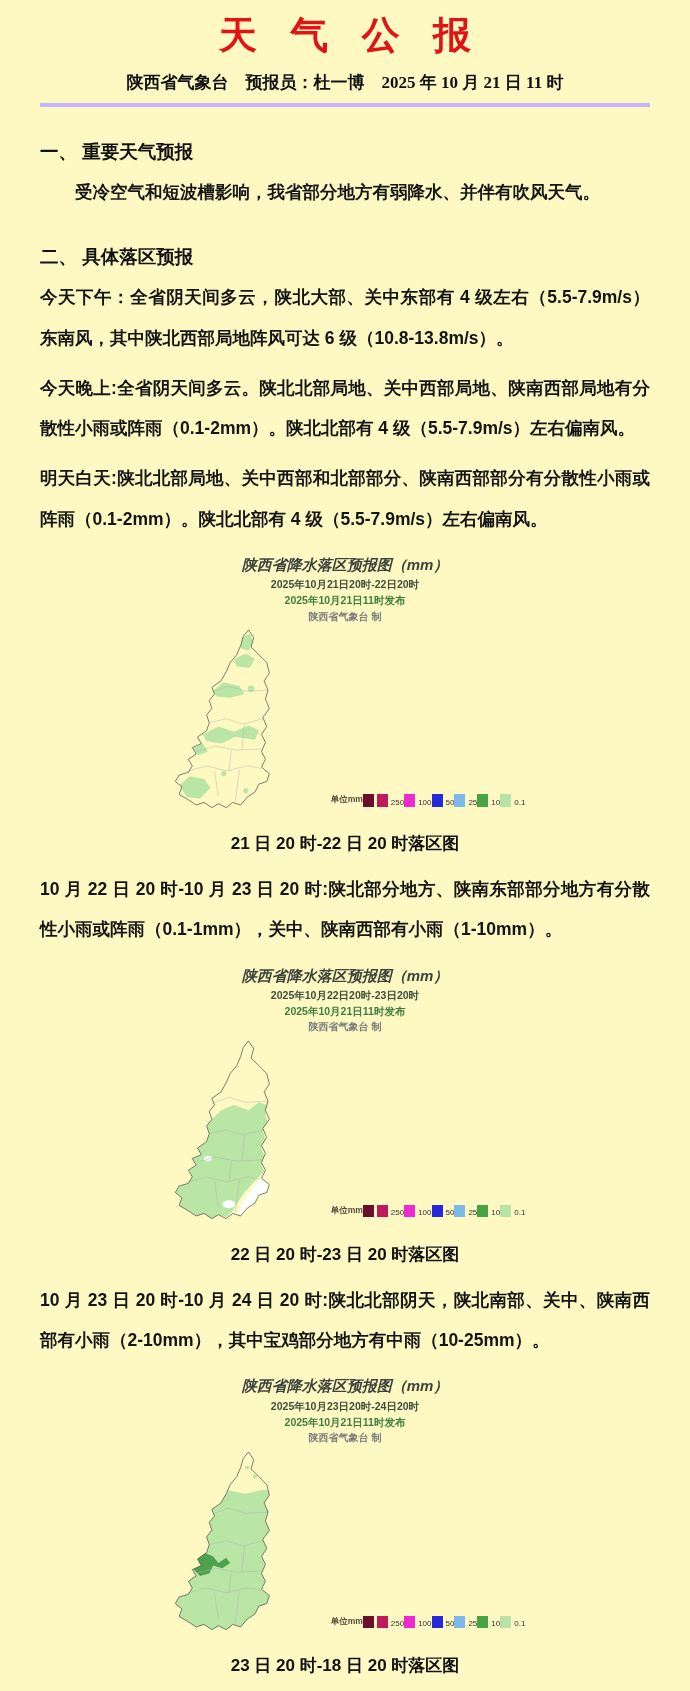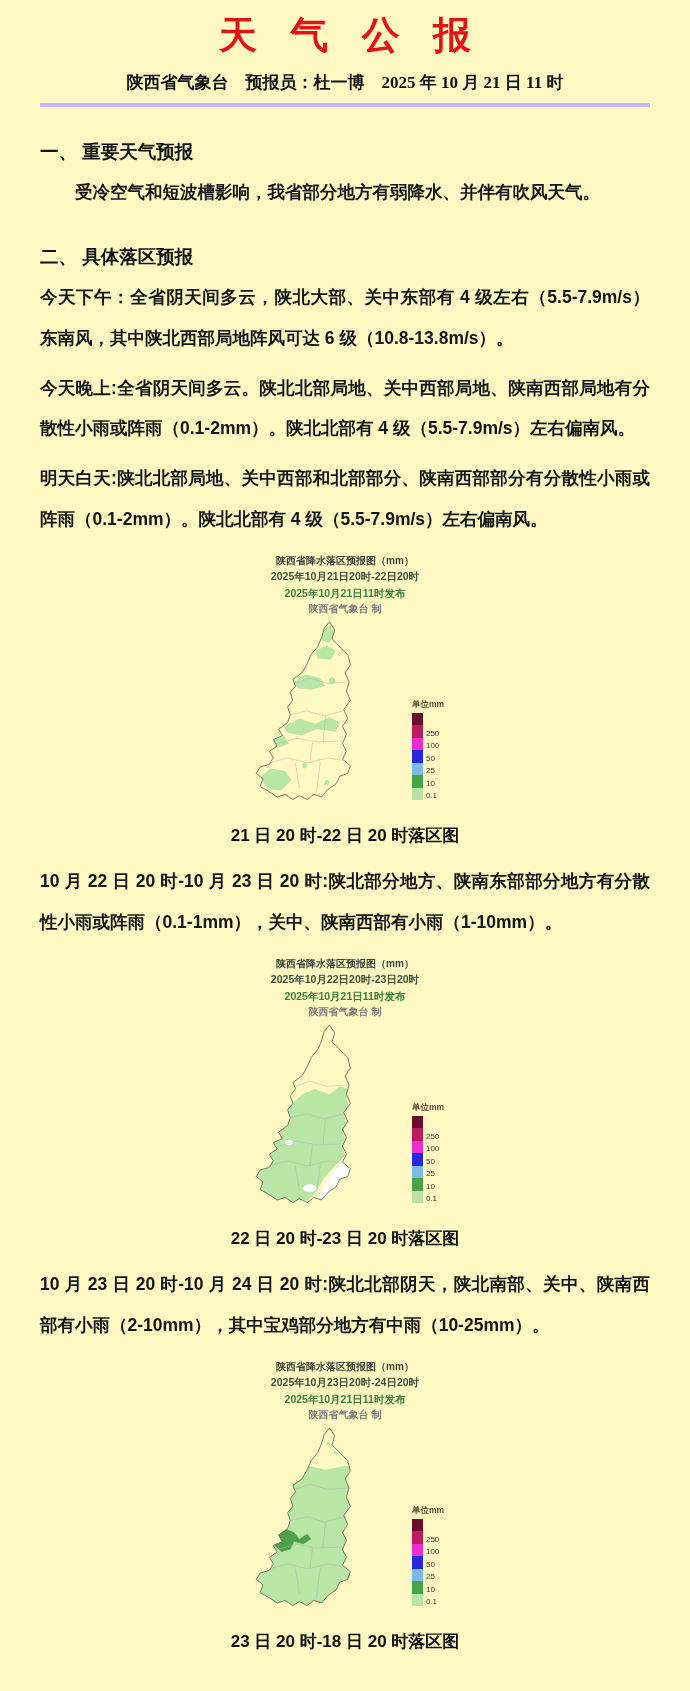--- a/index.html
+++ b/index.html
@@ -41,33 +41,33 @@
     font-weight:600;
     color:#151515;
     margin:4px 0 10px 0;
     text-align:justify;
   }
   p.body .lead{font-weight:700;}
   p.indent{text-indent:2em;}
 
   .figure{margin:14px auto 4px auto;text-align:center;}
   .fig-head{line-height:1.55;margin-bottom:2px;}
-  .fh1{font-size:10px;font-weight:700;color:#3c423c;}
+  .fh1{font-size:15px;font-weight:700;color:#3c423c;font-style:italic;}
   .fh2{font-size:10.5px;font-weight:600;color:#3c4f3c;}
   .fh3{font-size:10.5px;font-weight:600;color:#3f7e3f;}
   .fh4{font-size:10px;font-weight:600;color:#7d7d7d;}
   .fig-body{display:flex;justify-content:center;align-items:flex-end;gap:20px;}
   .mapsvg{width:146px;height:196px;}
   .mapsvg .outline{fill:none;stroke:#4a4a4a;stroke-width:1.1;stroke-linejoin:round;}
   .mapsvg .inner{fill:none;stroke:#b0b0b0;stroke-width:0.7;}
   .patch-light{fill:#b9e6a4;}
   .patch-dark{fill:#4ea24e;}
   .patch-white{fill:#ffffff;}
 
-  .legend{display:flex;flex-direction:column;align-items:flex-start;margin-bottom:14px;}
+  .legend{display:flex;align-items:flex-start;margin-bottom:14px;}
   .legend-title{font-size:8.5px;font-weight:700;color:#5a4a3a;margin-bottom:2px;}
   .lg-row{display:flex;align-items:flex-end;height:12.5px;}
   .lg-swatch{display:inline-block;width:11px;height:12.5px;}
   .lg-label{font-size:8px;color:#333;padding-left:3px;line-height:1;}
 
   p.caption{
     text-align:center;
     font-size:17px;
     font-weight:700;
     color:#111;

